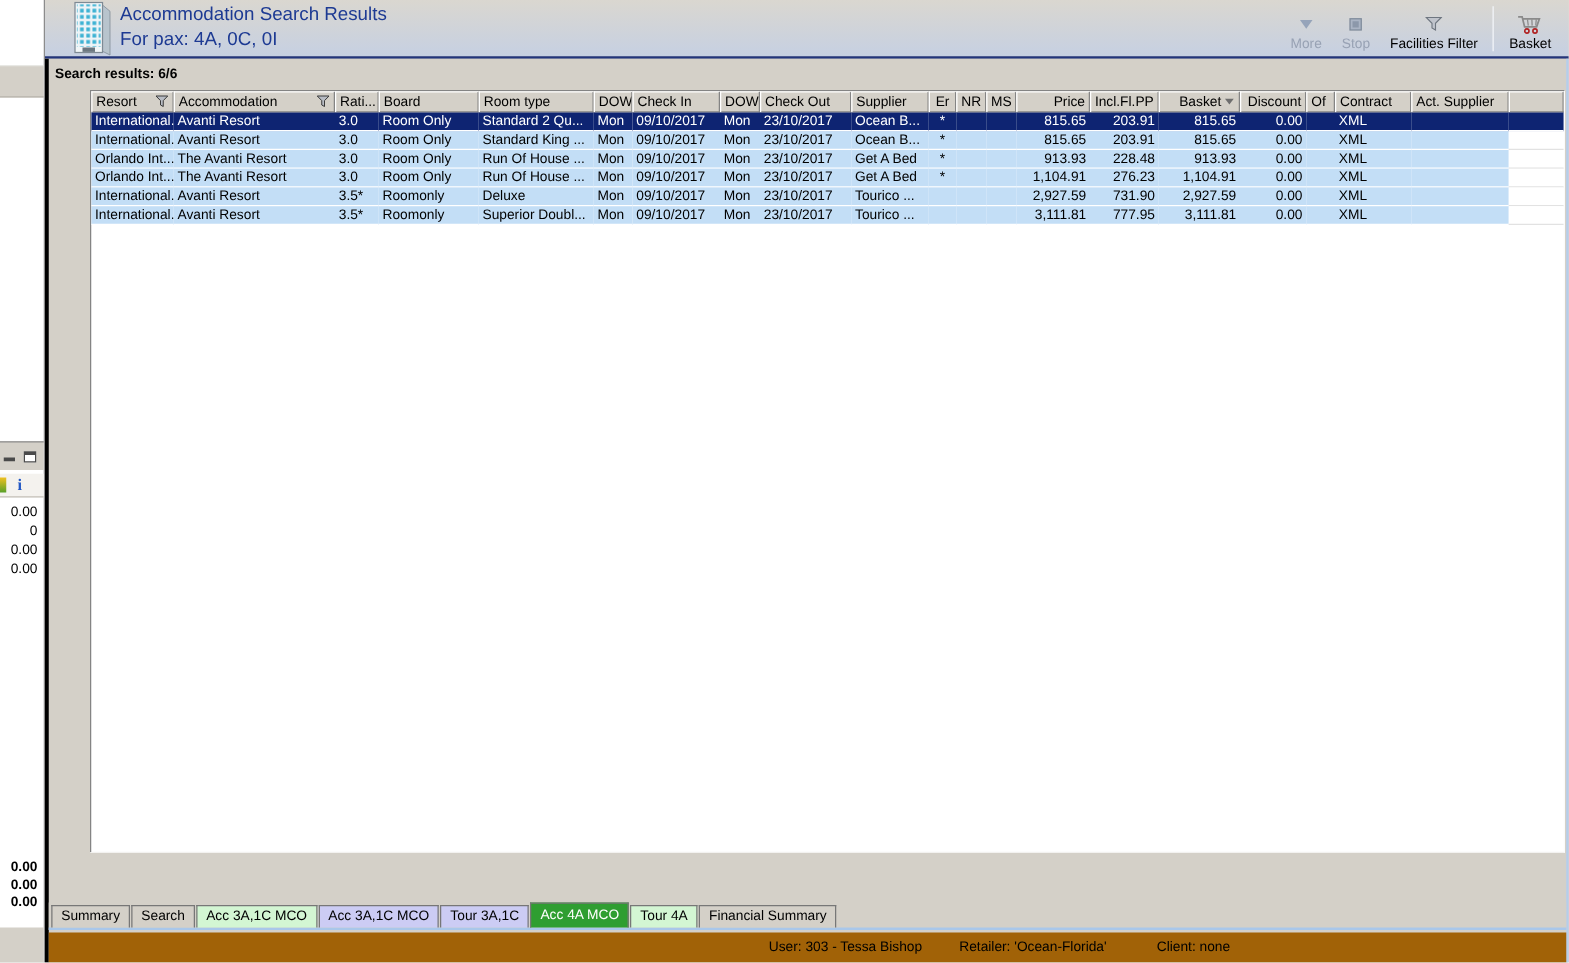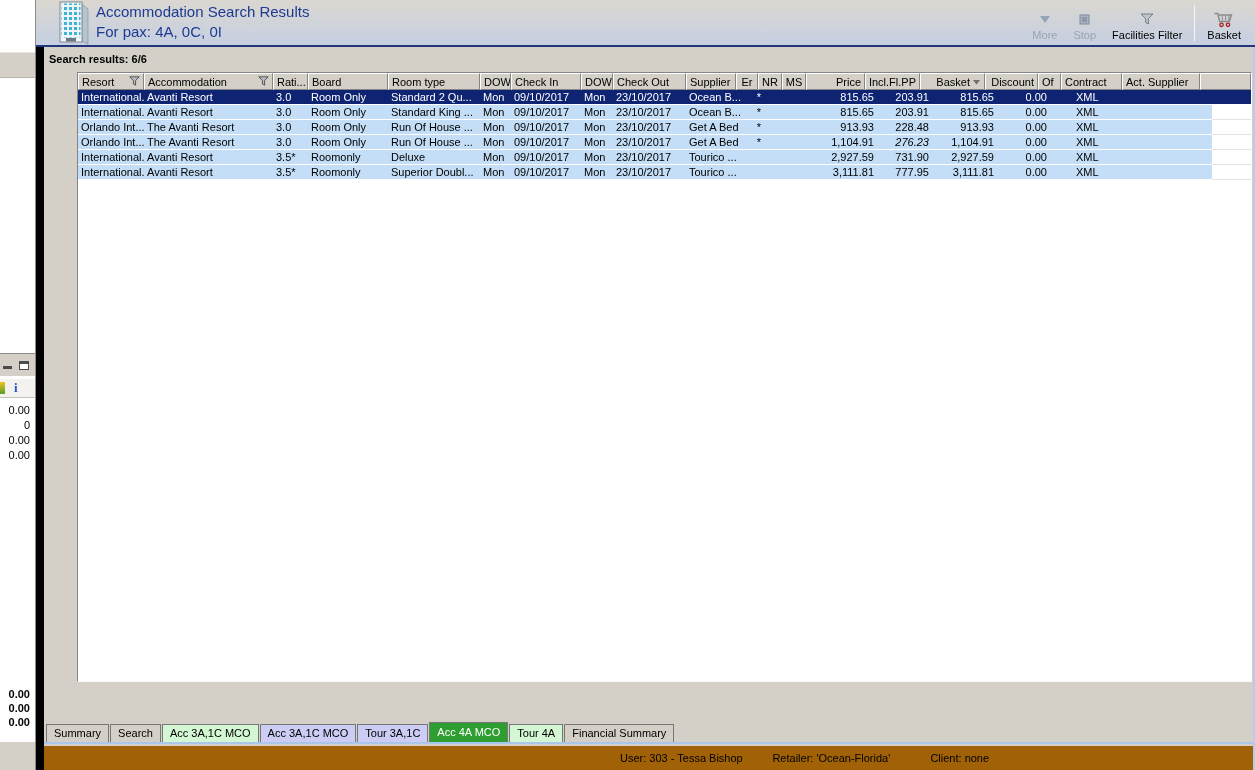--- a/index.html
+++ b/index.html
@@ -27,21 +27,21 @@
   .titles { position:absolute; left:60px; top:2px; color:#1d3a93; font-size:15px; line-height:20px; white-space:nowrap; }
   .tb-buttons { position:absolute; right:6px; top:3px; display:flex; align-items:flex-end; }
   .tbtn { display:flex; flex-direction:column; align-items:center; justify-content:flex-end; padding:0 8px; height:38px; }
   .tbtn .ticon { height:18px; display:flex; align-items:center; }
   .tbtn .tlabel { font-size:11px; margin-top:1px; white-space:nowrap; }
   .tbtn.disabled .tlabel { color:#98a2b4; }
   .tb-sep { width:1px; height:36px; background:#f4f6fa; margin:0 4px; }
 
   .navyline { position:absolute; left:0; top:45px; width:100%; height:2px; background:#22357c; }
 
-  .content { position:absolute; left:0; top:47px; right:0; bottom:0; background:#d4d0c8; border-left:8px solid #000000; border-right:2px solid #b5cdeb; }
+  .content { position:absolute; left:0; top:47px; right:0; bottom:0; background:#d4d0c8; border-left:3px solid #000000; border-right:2px solid #b5cdeb; }
   .results-bar { position:absolute; left:0; top:0; width:100%; height:25px; padding:6px 0 0 5px; font-weight:bold; }
 
   .table-wrap { position:absolute; left:1px; right:1px; top:25px; height:610px; background:#fff; border:1px solid; border-color:#848484 #fbfbfb #fbfbfb #848484; overflow:hidden;margin-left:32px; }
   .thead { display:flex; height:17px; }
   .hcell { flex:0 0 auto; background:#d4d0c8; border-top:1px solid #fff; border-left:1px solid #fff; border-right:1px solid #848484; border-bottom:1px solid #848484; padding:1px 3px 0 3px; display:flex; align-items:center; overflow:hidden; white-space:nowrap; }
   .hcell.right { justify-content:flex-end; }
   .hcell.center { justify-content:center; }
   .hcell .flt { margin-left:auto; flex:0 0 auto; }
   .hcell .sort { margin-left:2px; flex:0 0 auto; }
   .hcell.filler { flex:1 1 auto; }
@@ -188,21 +188,21 @@
           </div>
           <div class="hcell left" style="width: 70px;">
             <span>Check In</span>
           </div>
           <div class="hcell left" style="width: 32px;">
             <span>DOW</span>
           </div>
           <div class="hcell left" style="width: 73px; text-align: center;">
             <span>Check Out</span>
           </div>
-          <div class="hcell left" style="width: 50px;">
+          <div class="hcell left" style="width: 62px;">
             <span>Supplier</span>
           </div>
           <div class="hcell center" style="width: 22px;">
             <span>Er</span>
           </div>
           <div class="hcell center" style="width: 24px;">
             <span>NR</span>
           </div>
           <div class="hcell center" style="width: 24px;">
             <span>MS</span>
@@ -313,21 +313,21 @@
             <div class="cell left" style="width: 92px;">Run Of House ...</div>
             <div class="cell left" style="width: 31px;">Mon</div>
             <div class="cell left" style="width: 70px;">09/10/2017</div>
             <div class="cell left" style="width: 32px;">Mon</div>
             <div class="cell left" style="width: 73px;">23/10/2017</div>
             <div class="cell left" style="width: 62px;">Get A Bed</div>
             <div class="cell center" style="width: 22px;">*</div>
             <div class="cell center" style="width: 24px;"></div>
             <div class="cell center" style="width: 24px;"></div>
             <div class="cell right" style="width: 59px;">1,104.91</div>
-            <div class="cell right" style="width: 55px; font-style: italic;">276.23</div>
+            <div class="cell right" style="width: 55px;">276.23</div>
             <div class="cell right" style="width: 65px;">1,104.91</div>
             <div class="cell right" style="width: 53px;">0.00</div>
             <div class="cell left" style="width: 23px;"></div>
             <div class="cell left" style="width: 61px;">XML</div>
             <div class="cell left" style="width: 78px;"></div>
             <div class="cell left filler"></div>
           </div>
           <div class="trow">
             <div class="cell left" style="width: 66px;">International...</div>
             <div class="cell left" style="width: 129px;">Avanti Resort</div>

